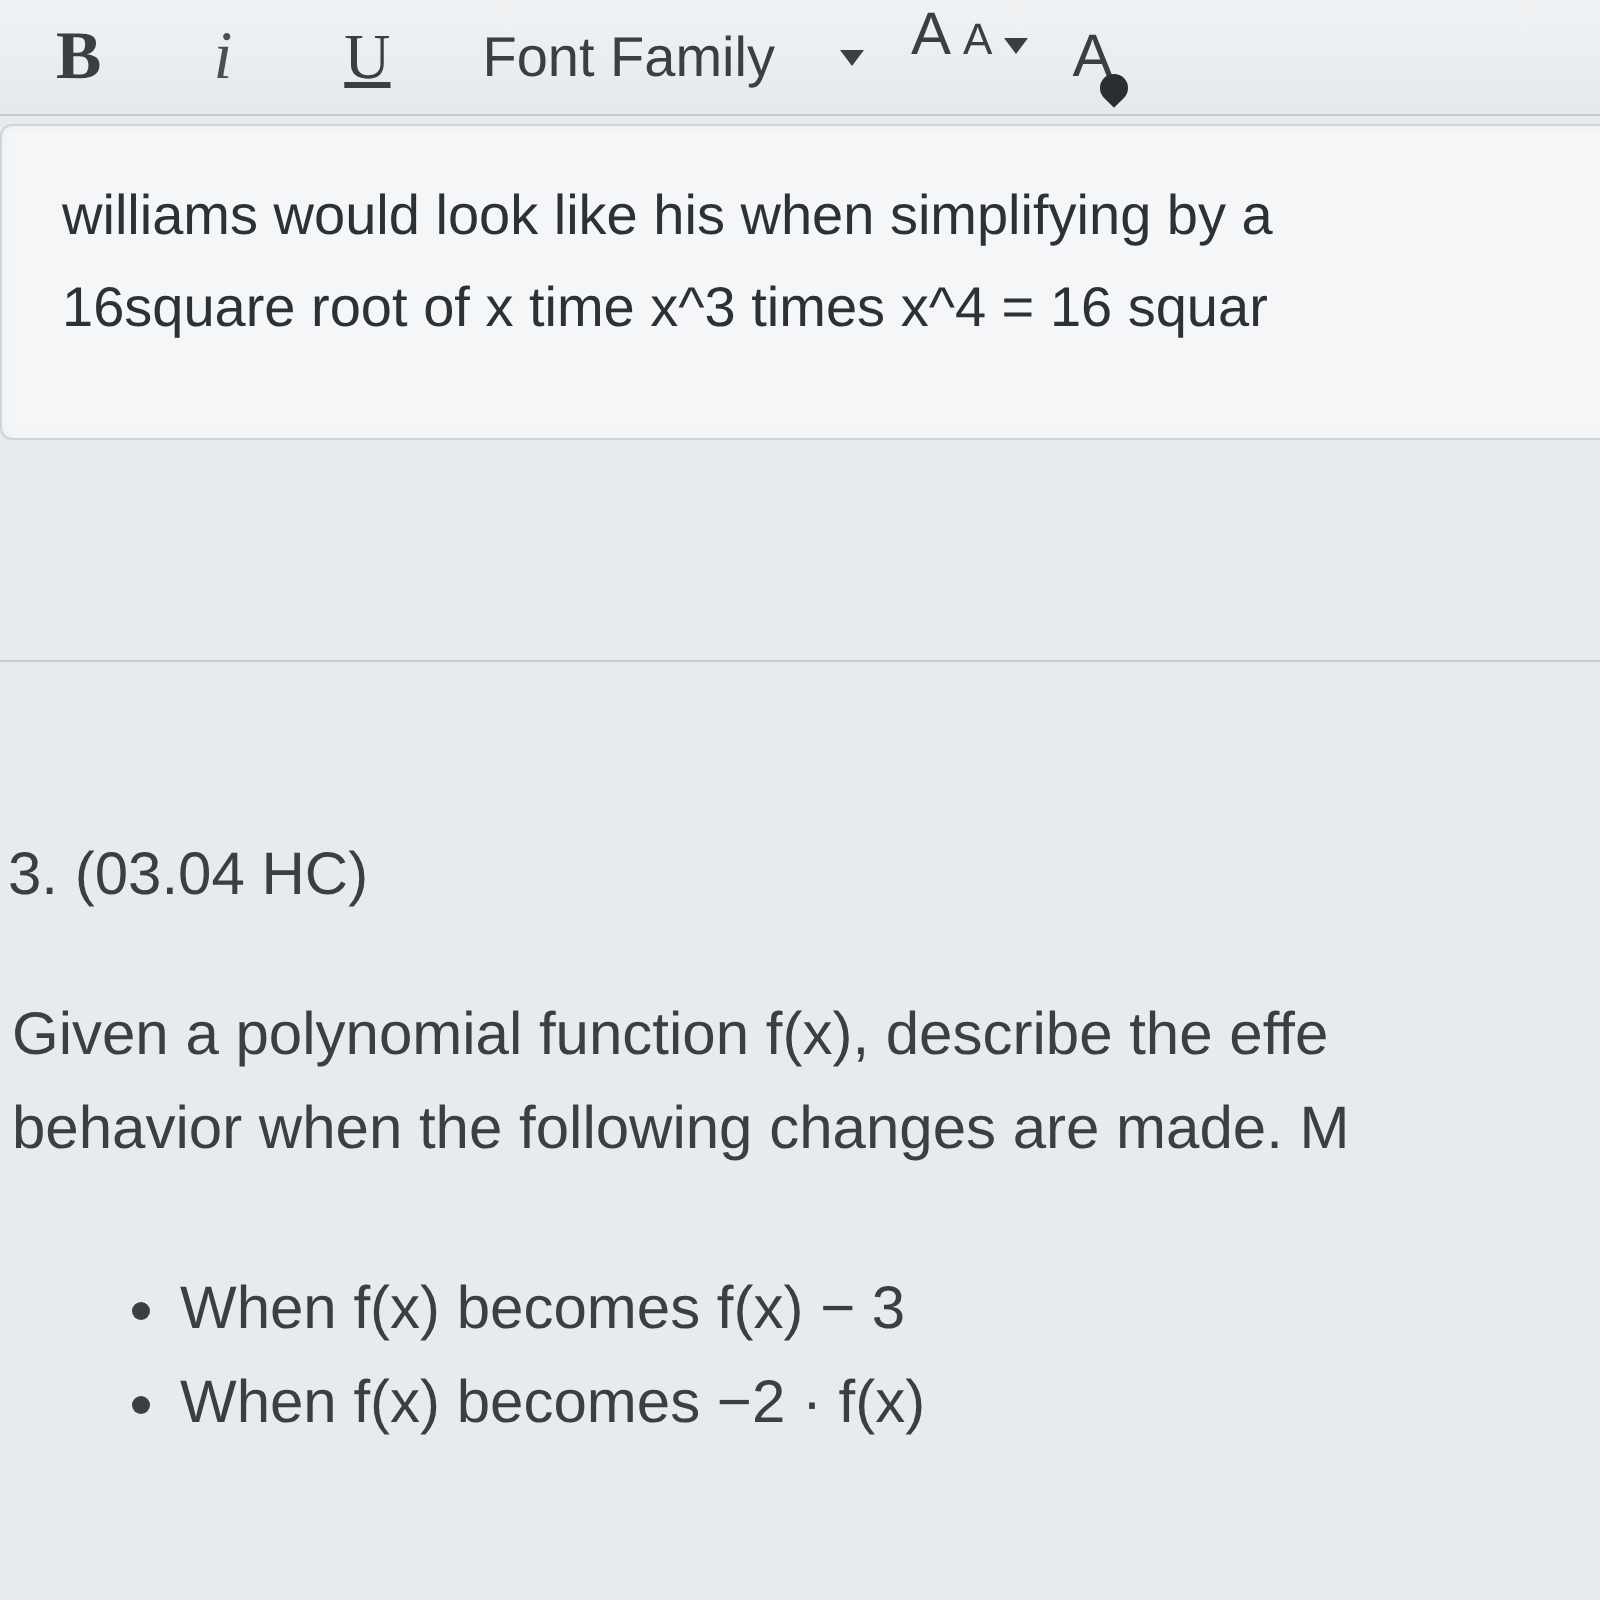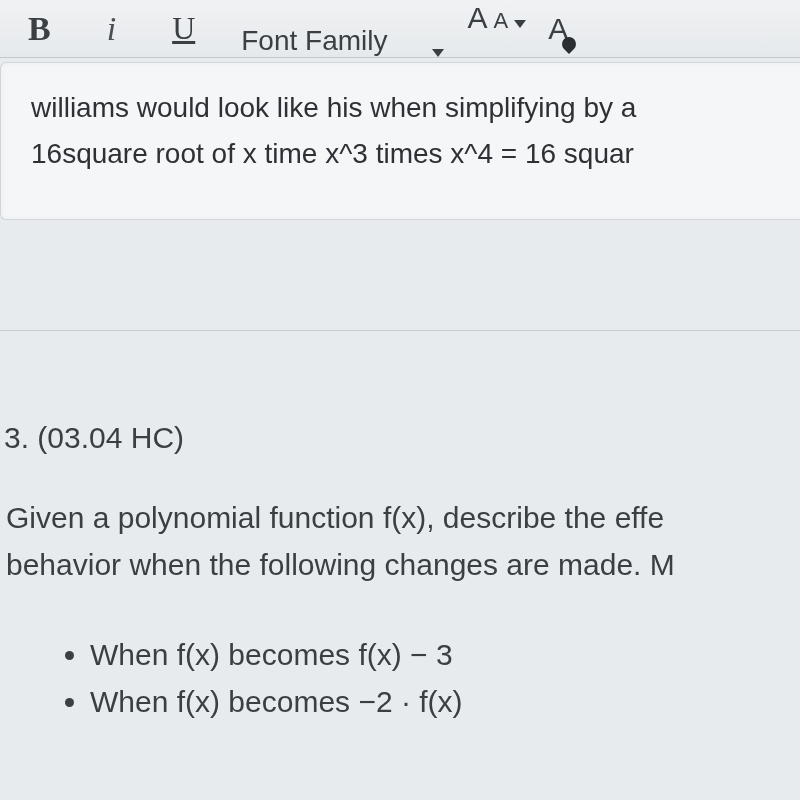--- a/index.html
+++ b/index.html
@@ -34,22 +34,22 @@
       cursor: pointer;
     }
     .bold-btn { font-size: 34px; font-weight: 700; font-family: "Times New Roman", serif; padding: 0 28px 0 10px; }
     .italic-btn { font-size: 34px; font-style: italic; font-family: "Times New Roman", serif; padding: 0 28px; color:#4a4f55;}
     .underline-btn { font-size: 32px; text-decoration: underline; font-family: "Times New Roman", serif; padding: 0 28px; }
     .font-family-btn {
       font-size: 28px;
       color: #3a3f44;
       padding: 0 18px 0 18px;
       display: flex;
-      align-items: flex-end;
-      gap: 44px;
+      align-items: center;
+      gap: 32px;
     }
     .dropdown-caret {
       display: inline-block;
       width: 0; height: 0;
       border-left: 6px solid transparent;
       border-right: 6px solid transparent;
       border-top: 8px solid #3a3f44;
     }
     .font-size-btn {
       display: flex;

